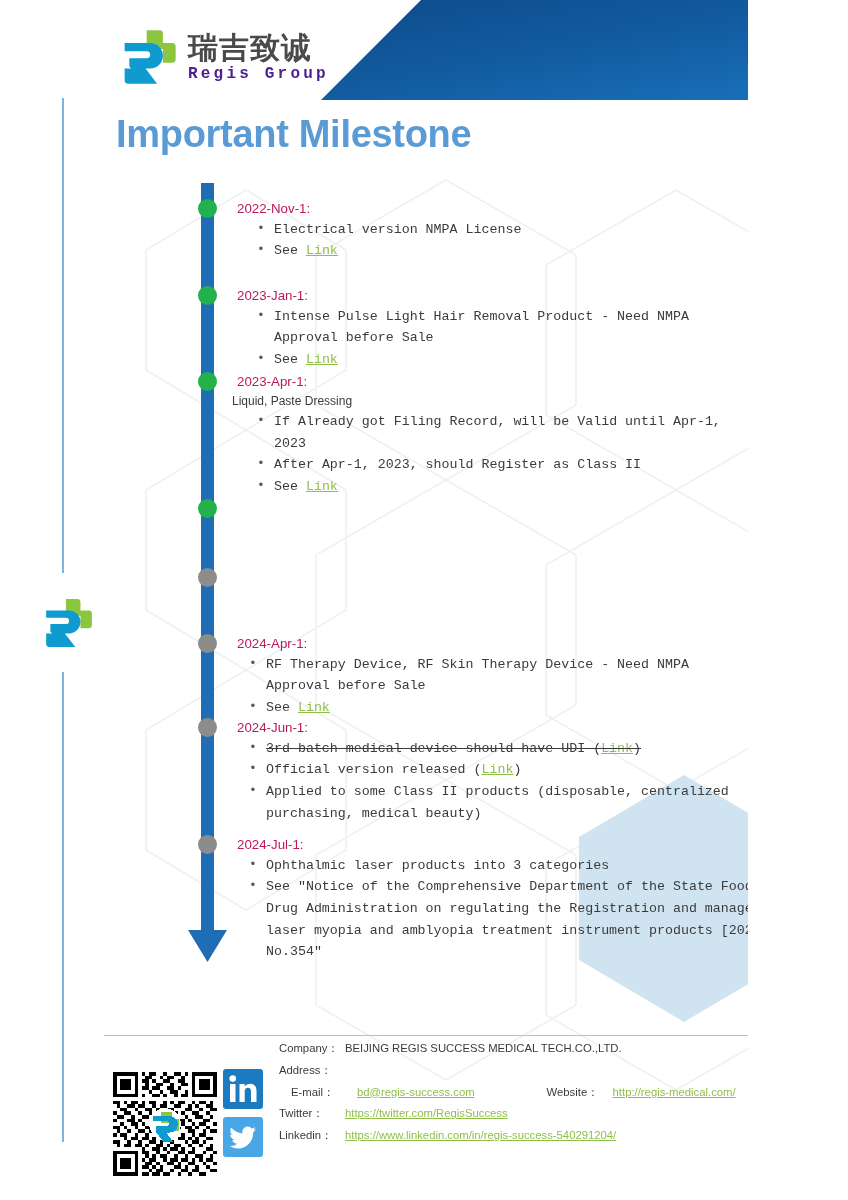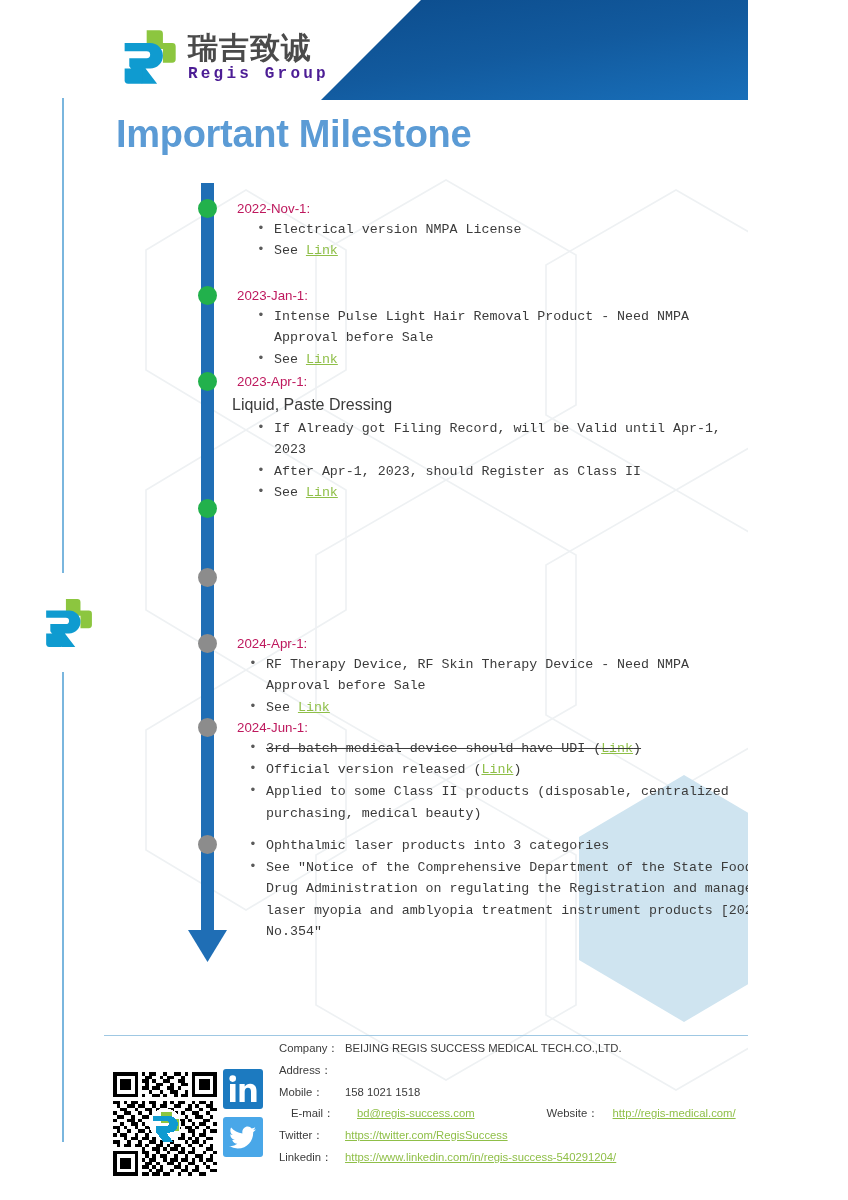--- a/index.html
+++ b/index.html
@@ -58,21 +58,21 @@
     position:absolute; left:172px; top:930px; width:39px; height:32px;
     background:#1f6eb5; clip-path: polygon(0 0, 100% 0, 50% 100%);
   }
   .tl-dot { position:absolute; left:182px; width:19px; height:19px; border-radius:50%; }
   .tl-dot.green { background:#22b14c; }
   .tl-dot.gray { background:#8c8c8c; }
 
   
   .ms { position:absolute; left:221px; }
   .ms-date { font-size:13.3px; color:#be185d; line-height:1.5; }
-  .ms-sub  { font-size:16px; color:#3b3b3b; line-height:1.62; margin-left:-5px;}
+  .ms-sub  { font-size:12px; color:#3b3b3b; line-height:1.62; margin-left:-5px;}
   .ms ul { list-style:none; margin:0; padding:0;font-family:Liberation Mono, monospace; }
   .ms li {
     position:relative; font-size:13.3px; color:#3b3b3b;
     line-height:1.62; padding-left:29px;
   }
   .ms li::before {
     content:"\2022"; position:absolute; left:12px; top:-1px;
     font-size:13px; color:#5a5a5a;
   }
   .ms li.ind { padding-left:37px; }
@@ -193,20 +193,21 @@
   <div class="ms" style="top:718px">
     <div class="ms-date">2024-Jun-1:</div>
     <ul>
       <li class="struck"><span>3rd batch medical device should have UDI (</span><a class="lnk" href="#">Link</a><span>)</span></li>
       <li><span>Official version released (</span><a class="lnk" href="#">Link</a><span>)</span></li>
       <li><span>Applied to some Class II products (disposable, centralized purchasing, medical beauty)</span></li>
     </ul>
   </div>
 
   <div class="ms" style="top:835px; width:575px">
+    <div class="ms-date">2024-Jul-1:</div>
     <ul>
       <li><span>Ophthalmic laser products into 3 categories</span></li>
       <li><span>See "Notice of the Comprehensive Department of the State Food and Drug Administration on regulating the Registration and management of laser myopia and amblyopia treatment instrument products [2023] No.354"</span></li>
     </ul>
   </div>
 
   <div class="foot-divider"></div>
 
   <svg class="qr" viewBox="0 0 29 29" shape-rendering="crispEdges">
     <rect width="29" height="29" fill="#fff"></rect>
@@ -443,24 +444,20 @@
   </div>
 
   <div class="contact">
     <div class="crow">
       <div class="clabel">Company：</div>
       <div class="cval">BEIJING REGIS SUCCESS MEDICAL TECH.CO.,LTD.</div>
     </div>
     <div class="crow">
       <div class="clabel">Address：</div>
     </div>
-    <div class="crow">
-      <div class="clabel">Mobile：</div>
-      <div class="cval">158 1021 1518</div>
-    </div>
     <div class="crow wsite-wrap">
       <div class="wsite-left">
         <div class="clabel">E-mail：</div>
         <a class="cval link" href="#">bd@regis-success.com</a>
       </div>
       <div class="wsite-right">
         <div class="clabel">Website：</div>
         <a class="cval link" href="#">http://regis-medical.com/</a>
       </div>
     </div>

